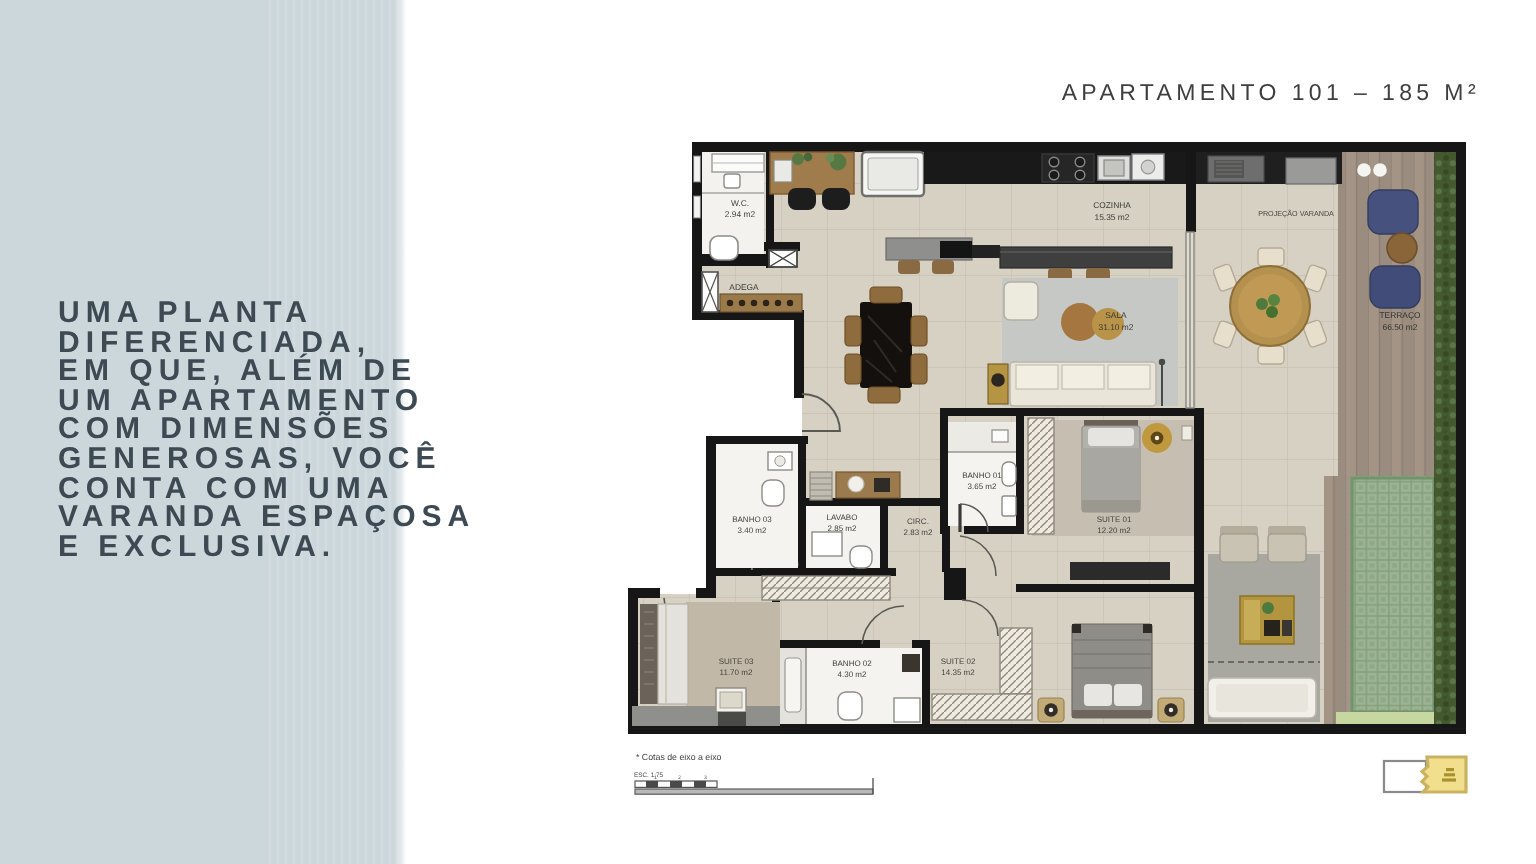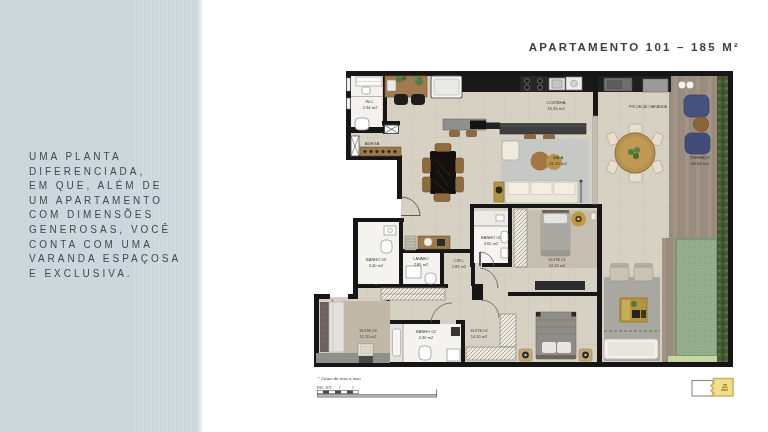--- a/index.html
+++ b/index.html
@@ -1,24 +1,24 @@
 <!DOCTYPE html>
 <html><head>
 <meta charset="utf-8">
 <style>
   html,body{margin:0;padding:0;width:768px;height:432px;background:#ffffff;overflow:hidden;}
   body{font-family:"Liberation Sans", sans-serif;position:relative;}
   .band{position:absolute;left:0;top:0;width:203px;height:432px;
     background:linear-gradient(90deg,#ccd7db 0%,#ccd7db 97%,#e6ecee 99%,#ffffff 100%);}
   .bandstripes{position:absolute;left:132px;top:0;width:70px;height:432px;opacity:.27;
     background:repeating-linear-gradient(90deg,rgba(255,255,255,0) 0px,rgba(255,255,255,0) 2px,rgba(255,255,255,0.55) 3px,rgba(255,255,255,0) 4px);}
-  .para{position:absolute;left:29px;top:150px;font-size:10px;line-height:14.6px;
-    letter-spacing:3px;color:#3d4a53;font-weight:normal;}
+  .para{position:absolute;left:29px;top:150px;font-size:15px;line-height:14.6px;
+    letter-spacing:3px;color:#3d4a53;font-weight:bold;}
   .title{position:absolute;right:28px;top:41px;font-size:11.5px;letter-spacing:2.2px;
-    color:#3e3e3e;font-weight:bold;}
+    color:#3e3e3e;font-weight:normal;}
   svg text{font-family:"Liberation Sans", sans-serif;}
 </style>
 </head>
 <body>
 
 <div class="band"></div>
 
 <div class="bandstripes"></div>
 
 <div class="para">UMA PLANTA<br>DIFERENCIADA,<br>EM QUE, ALÉM DE<br>UM APARTAMENTO<br>COM DIMENSÕES<br>GENEROSAS, VOCÊ<br>CONTA COM UMA<br>VARANDA ESPAÇOSA<br>E EXCLUSIVA.</div>

